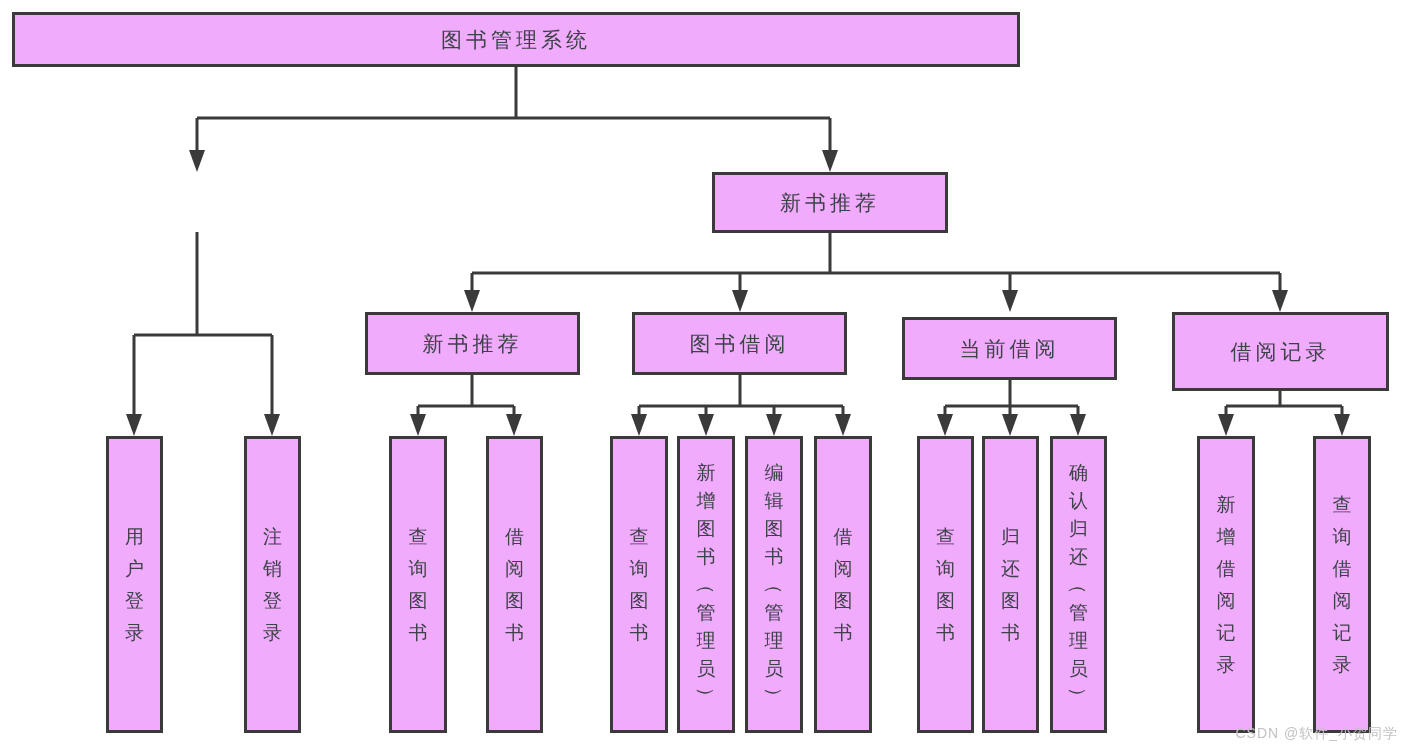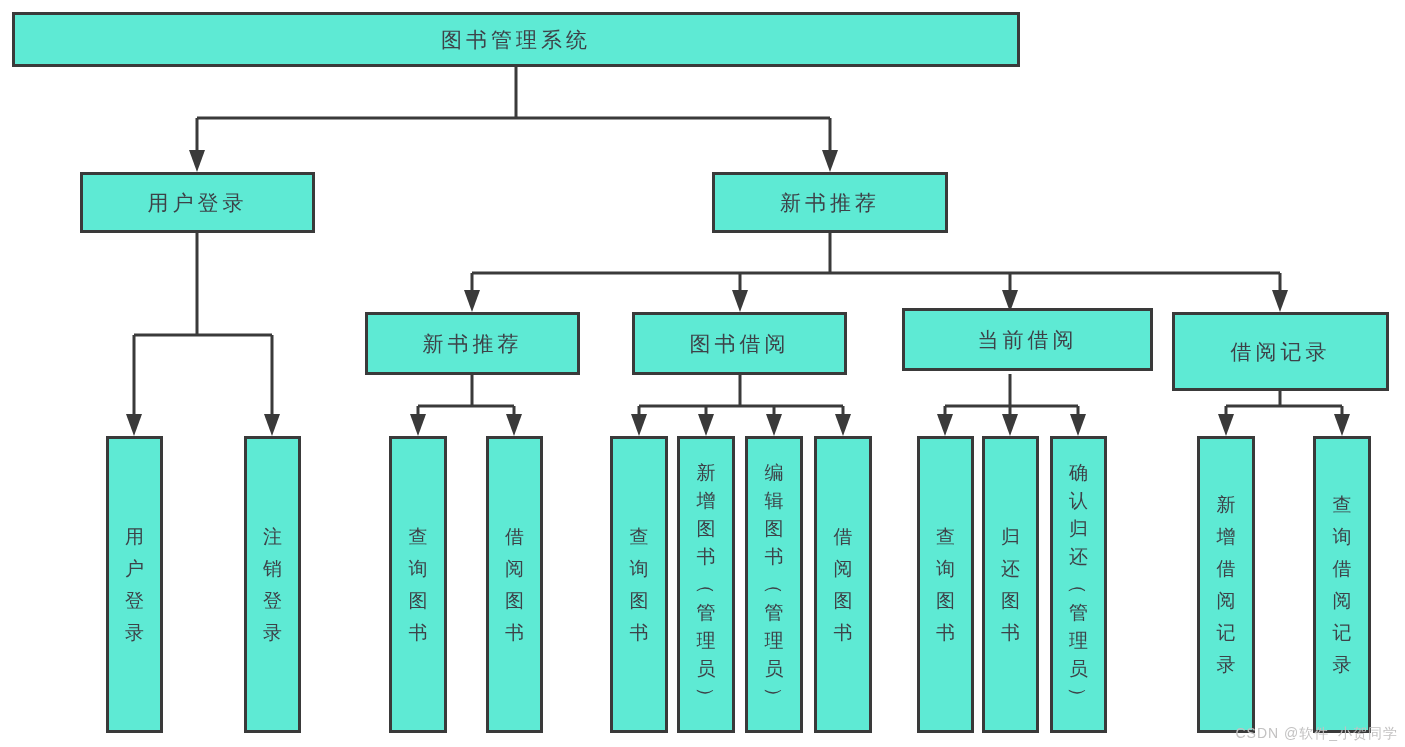--- a/index.html
+++ b/index.html
@@ -4,21 +4,21 @@
 <style>
   html,body { margin:0; padding:0; background:#fff; }
   .stage {
     position:relative; width:1405px; height:747px; background:#fff;
     font-family:"Liberation Sans", sans-serif;
     --line:#3a3a3a; --text:#3d4248; --wm:#c3c2c2;
     color:var(--text); overflow:hidden;
   }
   svg.wires { position:absolute; left:0; top:0; z-index:1; }
   .node {
-    position:absolute; background:#5eead4; border:3px solid var(--line);
+    position:absolute; background:#f0abfc; border:3px solid var(--line);
     box-sizing:border-box; display:flex; align-items:center; justify-content:center;
     z-index:2; font-size:21px; letter-spacing:4px; white-space:nowrap;
   }
   .vnode {
     flex-direction:column; gap:13px; font-size:19px; letter-spacing:0;
   }
   .vnode.long { gap:9px; }
   .vnode span { display:block; line-height:1; }
   .vnode span.rot { transform:rotate(90deg); }
   .watermark {
@@ -66,26 +66,25 @@
       <polygon points="937,414 953,414 945,436"></polygon>
       <polygon points="1002,414 1018,414 1010,436"></polygon>
       <polygon points="1070,414 1086,414 1078,436"></polygon>
       <polygon points="1218,414 1234,414 1226,436"></polygon>
       <polygon points="1334,414 1350,414 1342,436"></polygon>
     </g>
   </svg>
 
   <div class="node" style="left:12px; top:12px; width:1008px; height:55px;">图书管理系统</div>
 
-  <div class="node" style="left:80px; top:172px; width:235px; height:61px;">用户登录</div>
   <div class="node" style="left:712px; top:172px; width:236px; height:61px;">新书推荐</div>
 
   <div class="node" style="left:365px; top:312px; width:215px; height:63px;text-align:center;">新书推荐</div>
   <div class="node" style="left:632px; top:312px; width:215px; height:63px;">图书借阅</div>
-  <div class="node" style="left:902px; top:308px; width:251px; height:63px;">当前借阅</div>
+  <div class="node" style="left:902px; top:317px; width:215px; height:63px;">当前借阅</div>
   <div class="node" style="left:1172px; top:312px; width:217px; height:79px;">借阅记录</div>
 
   <div class="node vnode" style="left:106px; top:436px; width:57px; height:297px;">
       <span>用</span>
       <span>户</span>
       <span>登</span>
       <span>录</span>
     </div>
   <div class="node vnode" style="left:244px; top:436px; width:57px; height:297px;">
       <span>注</span>

